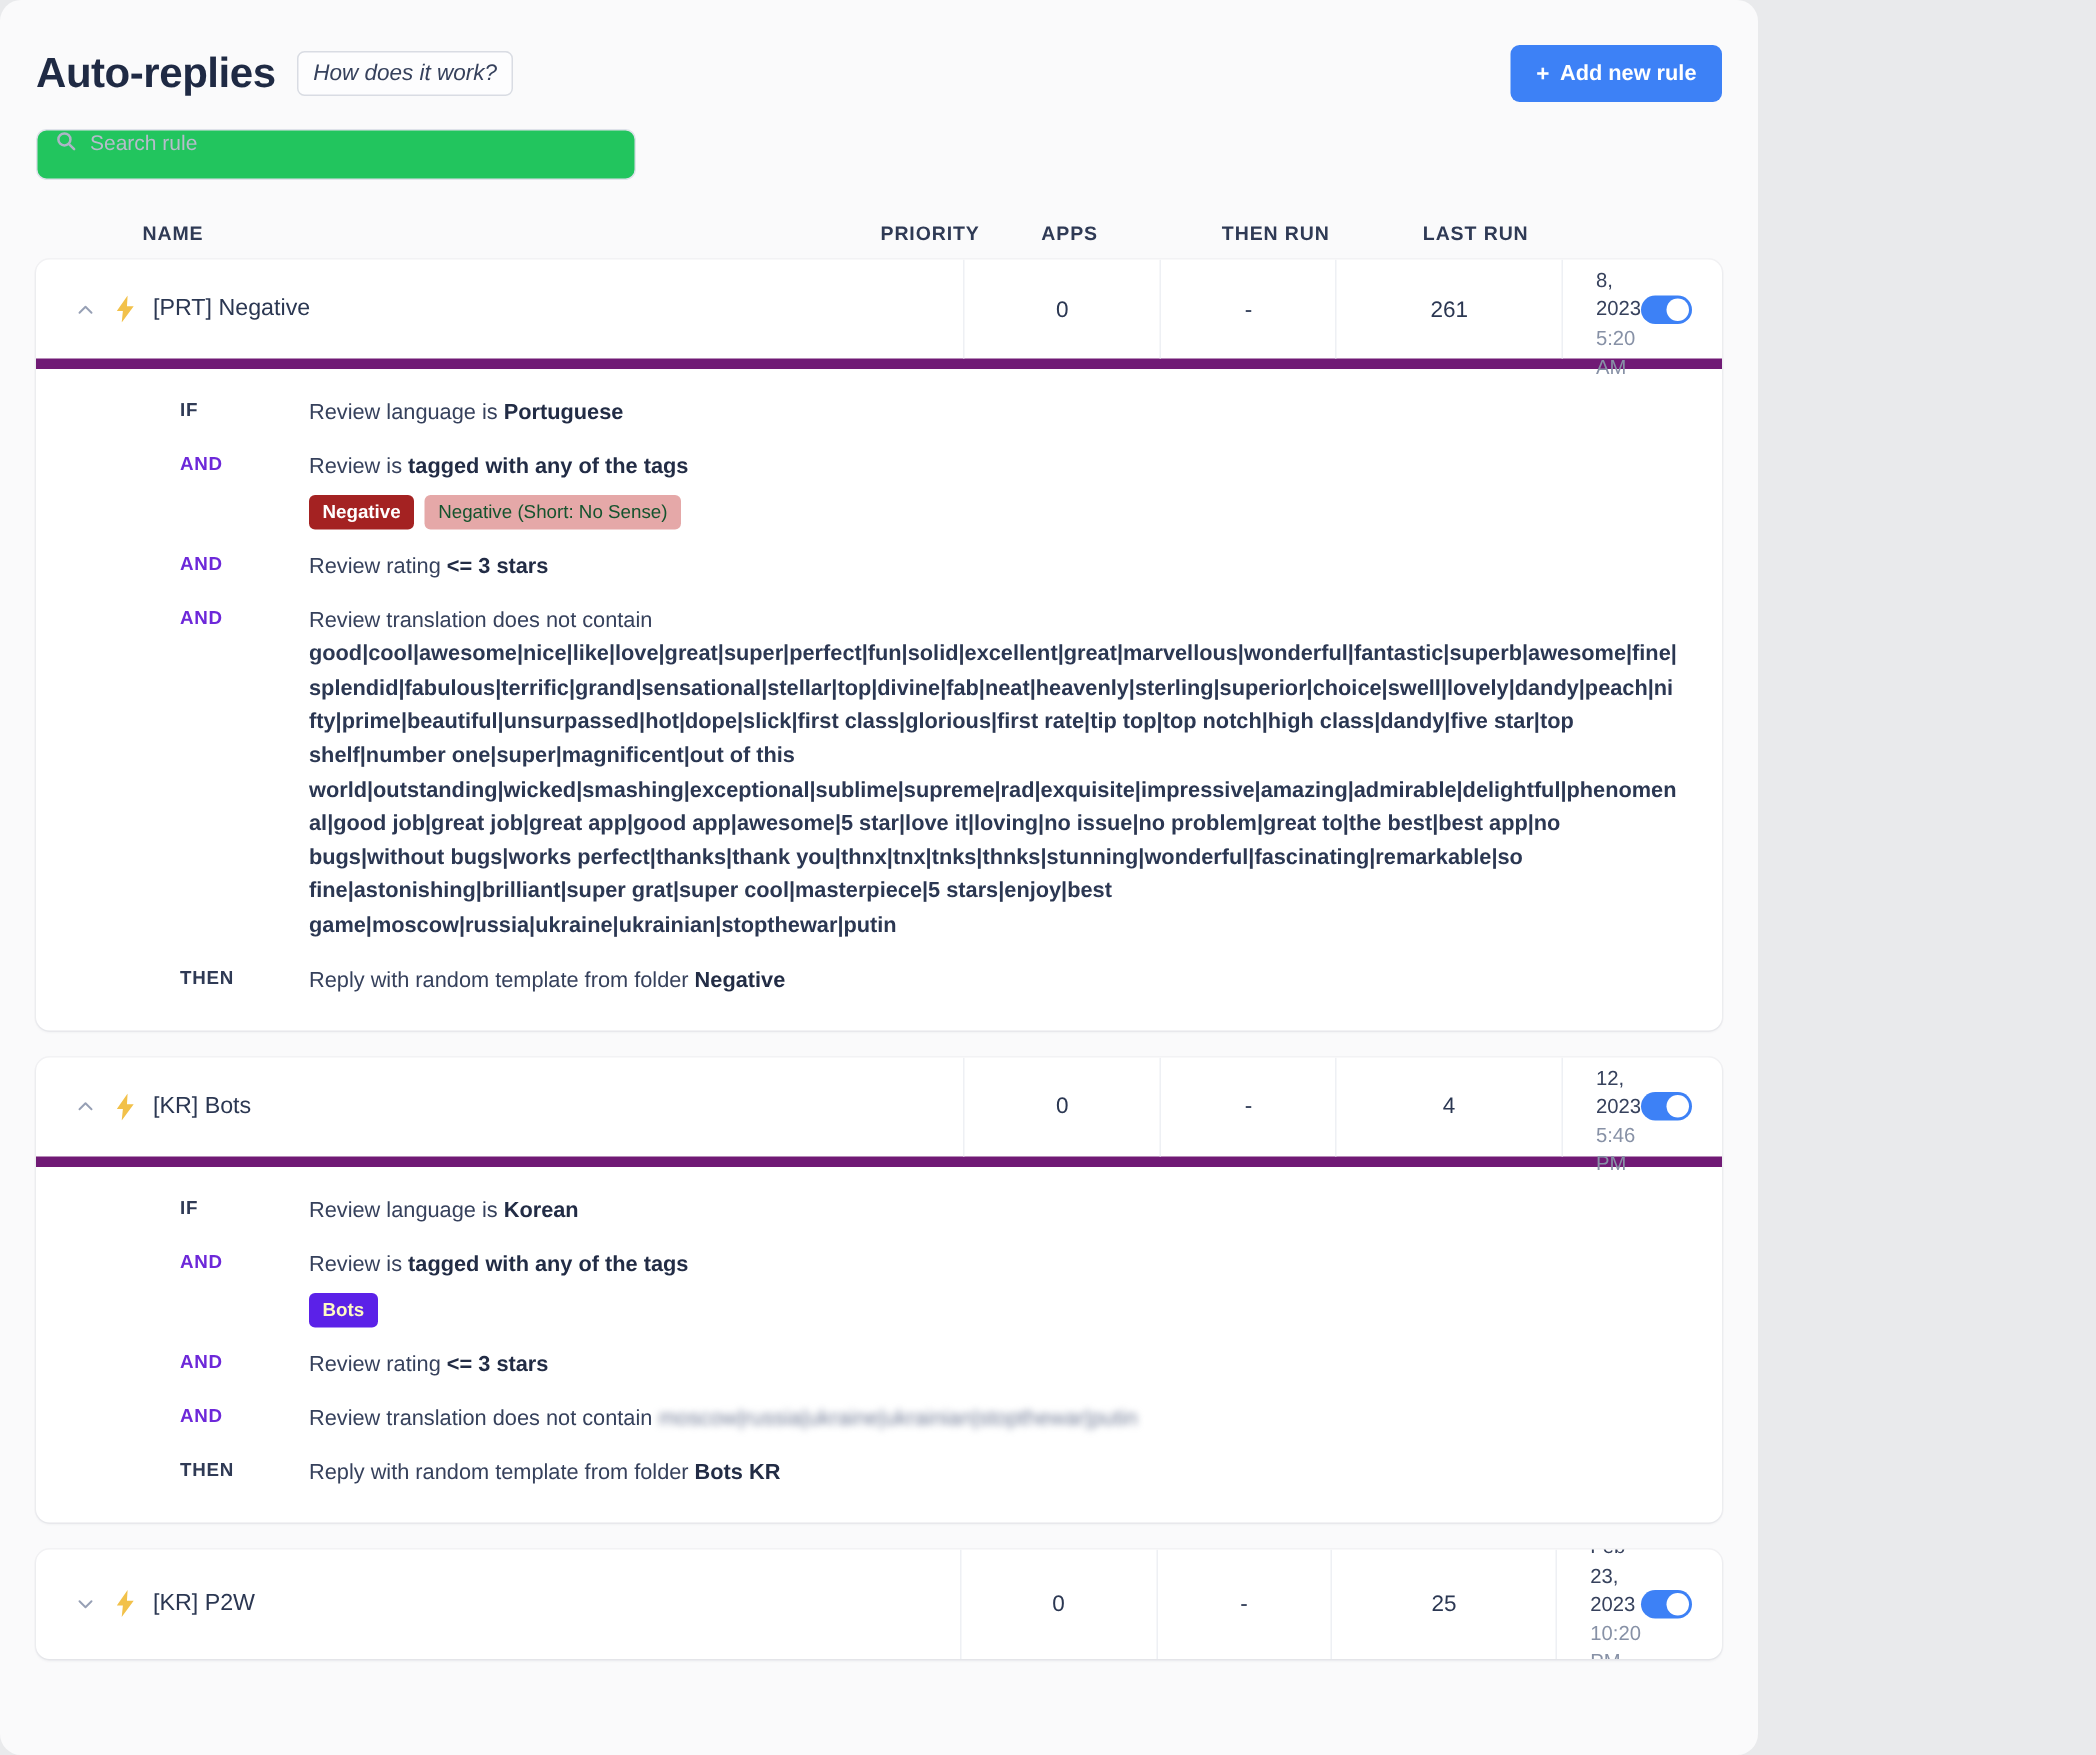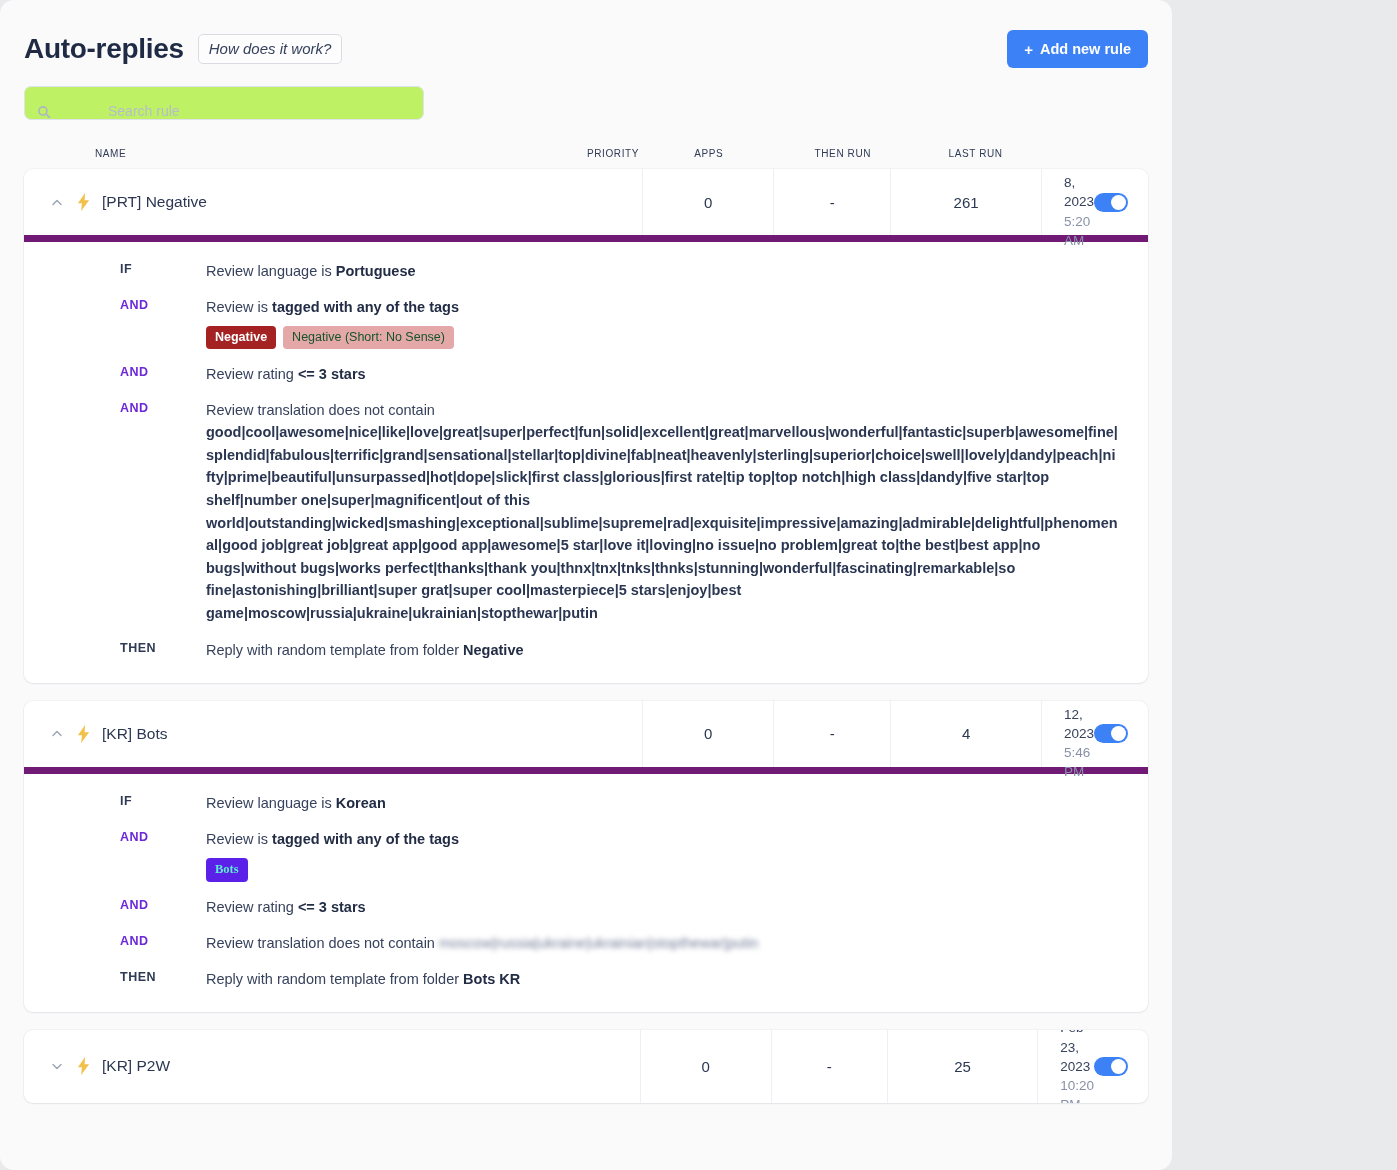--- a/index.html
+++ b/index.html
@@ -51,43 +51,43 @@
     cursor: pointer;
     white-space: nowrap;
   }
   .add-rule-btn .plus { font-size: 15px; font-weight: bold; line-height: 1; }
 
   
   .search-wrap { padding: 14px 24px 0 24px; }
   .search-box {
     position: relative;
     width: 400px; height: 34px;
-    background: #bef264;
+    background: #22c55e;
     border: 1px solid #dfe2ea;
     border-radius: 7px;
-    display: flex; align-items: flex-end; gap: 48px;
+    display: flex; align-items: flex-start;
   }
   .search-box .search-icon {
     margin: 0 9px 0 12px;
     width: 14px; height: 14px;
     display: block; flex: none;
   }
   .search-box input {
     border: none; outline: none; background: transparent;
     font-family: "Liberation Sans", sans-serif;
     font-size: 14px; color: #3b4761;
     width: 330px;
   }
   .search-box input::placeholder { color: #b6bccb; }
 
   
   .table-head {
     display: flex;
     padding: 28px 24px 10px 24px;
-    font-size: 10px; font-weight: normal;
+    font-size: 13px; font-weight: bold;
     letter-spacing: 0.6px;
     color: #2f3a55;
   }
   .col-name     { width: 640px; padding-left: 71px; }
   .col-priority { width: 136px; text-align: left; padding-left: 38px; }
   .col-apps     { width: 121px; text-align: left; padding-left: 29px; }
   .col-times    { width: 156px; text-align: left; padding-left: 47px; }
   .col-lastrun  { width: 297px; text-align: left; padding-left: 47px; }
 
   
@@ -323,21 +323,21 @@
             <div class="cond-kw">IF</div>
             <div style="flex:1;">
               <div class="cond-text">Review language is <b>Korean</b></div>
             </div>
           </div>
           <div class="cond">
             <div class="cond-kw and">AND</div>
             <div style="flex:1;">
               <div class="cond-text">Review is <b>tagged with any of the tags</b></div>
               <div class="tags">
-                <span class="tag" style="background:#5b21e8;color:#5eead4;font-weight:bold;font-family:Liberation Serif, serif;">Bots</span>
+                <span class="tag" style="background:#5b21e8;color:#fef9c3;font-weight:bold;">Bots</span>
               </div>
             </div>
           </div>
           <div class="cond">
             <div class="cond-kw and">AND</div>
             <div style="flex:1;">
               <div class="cond-text">Review rating <b>&lt;= 3 stars</b></div>
             </div>
           </div>
           <div class="cond">

